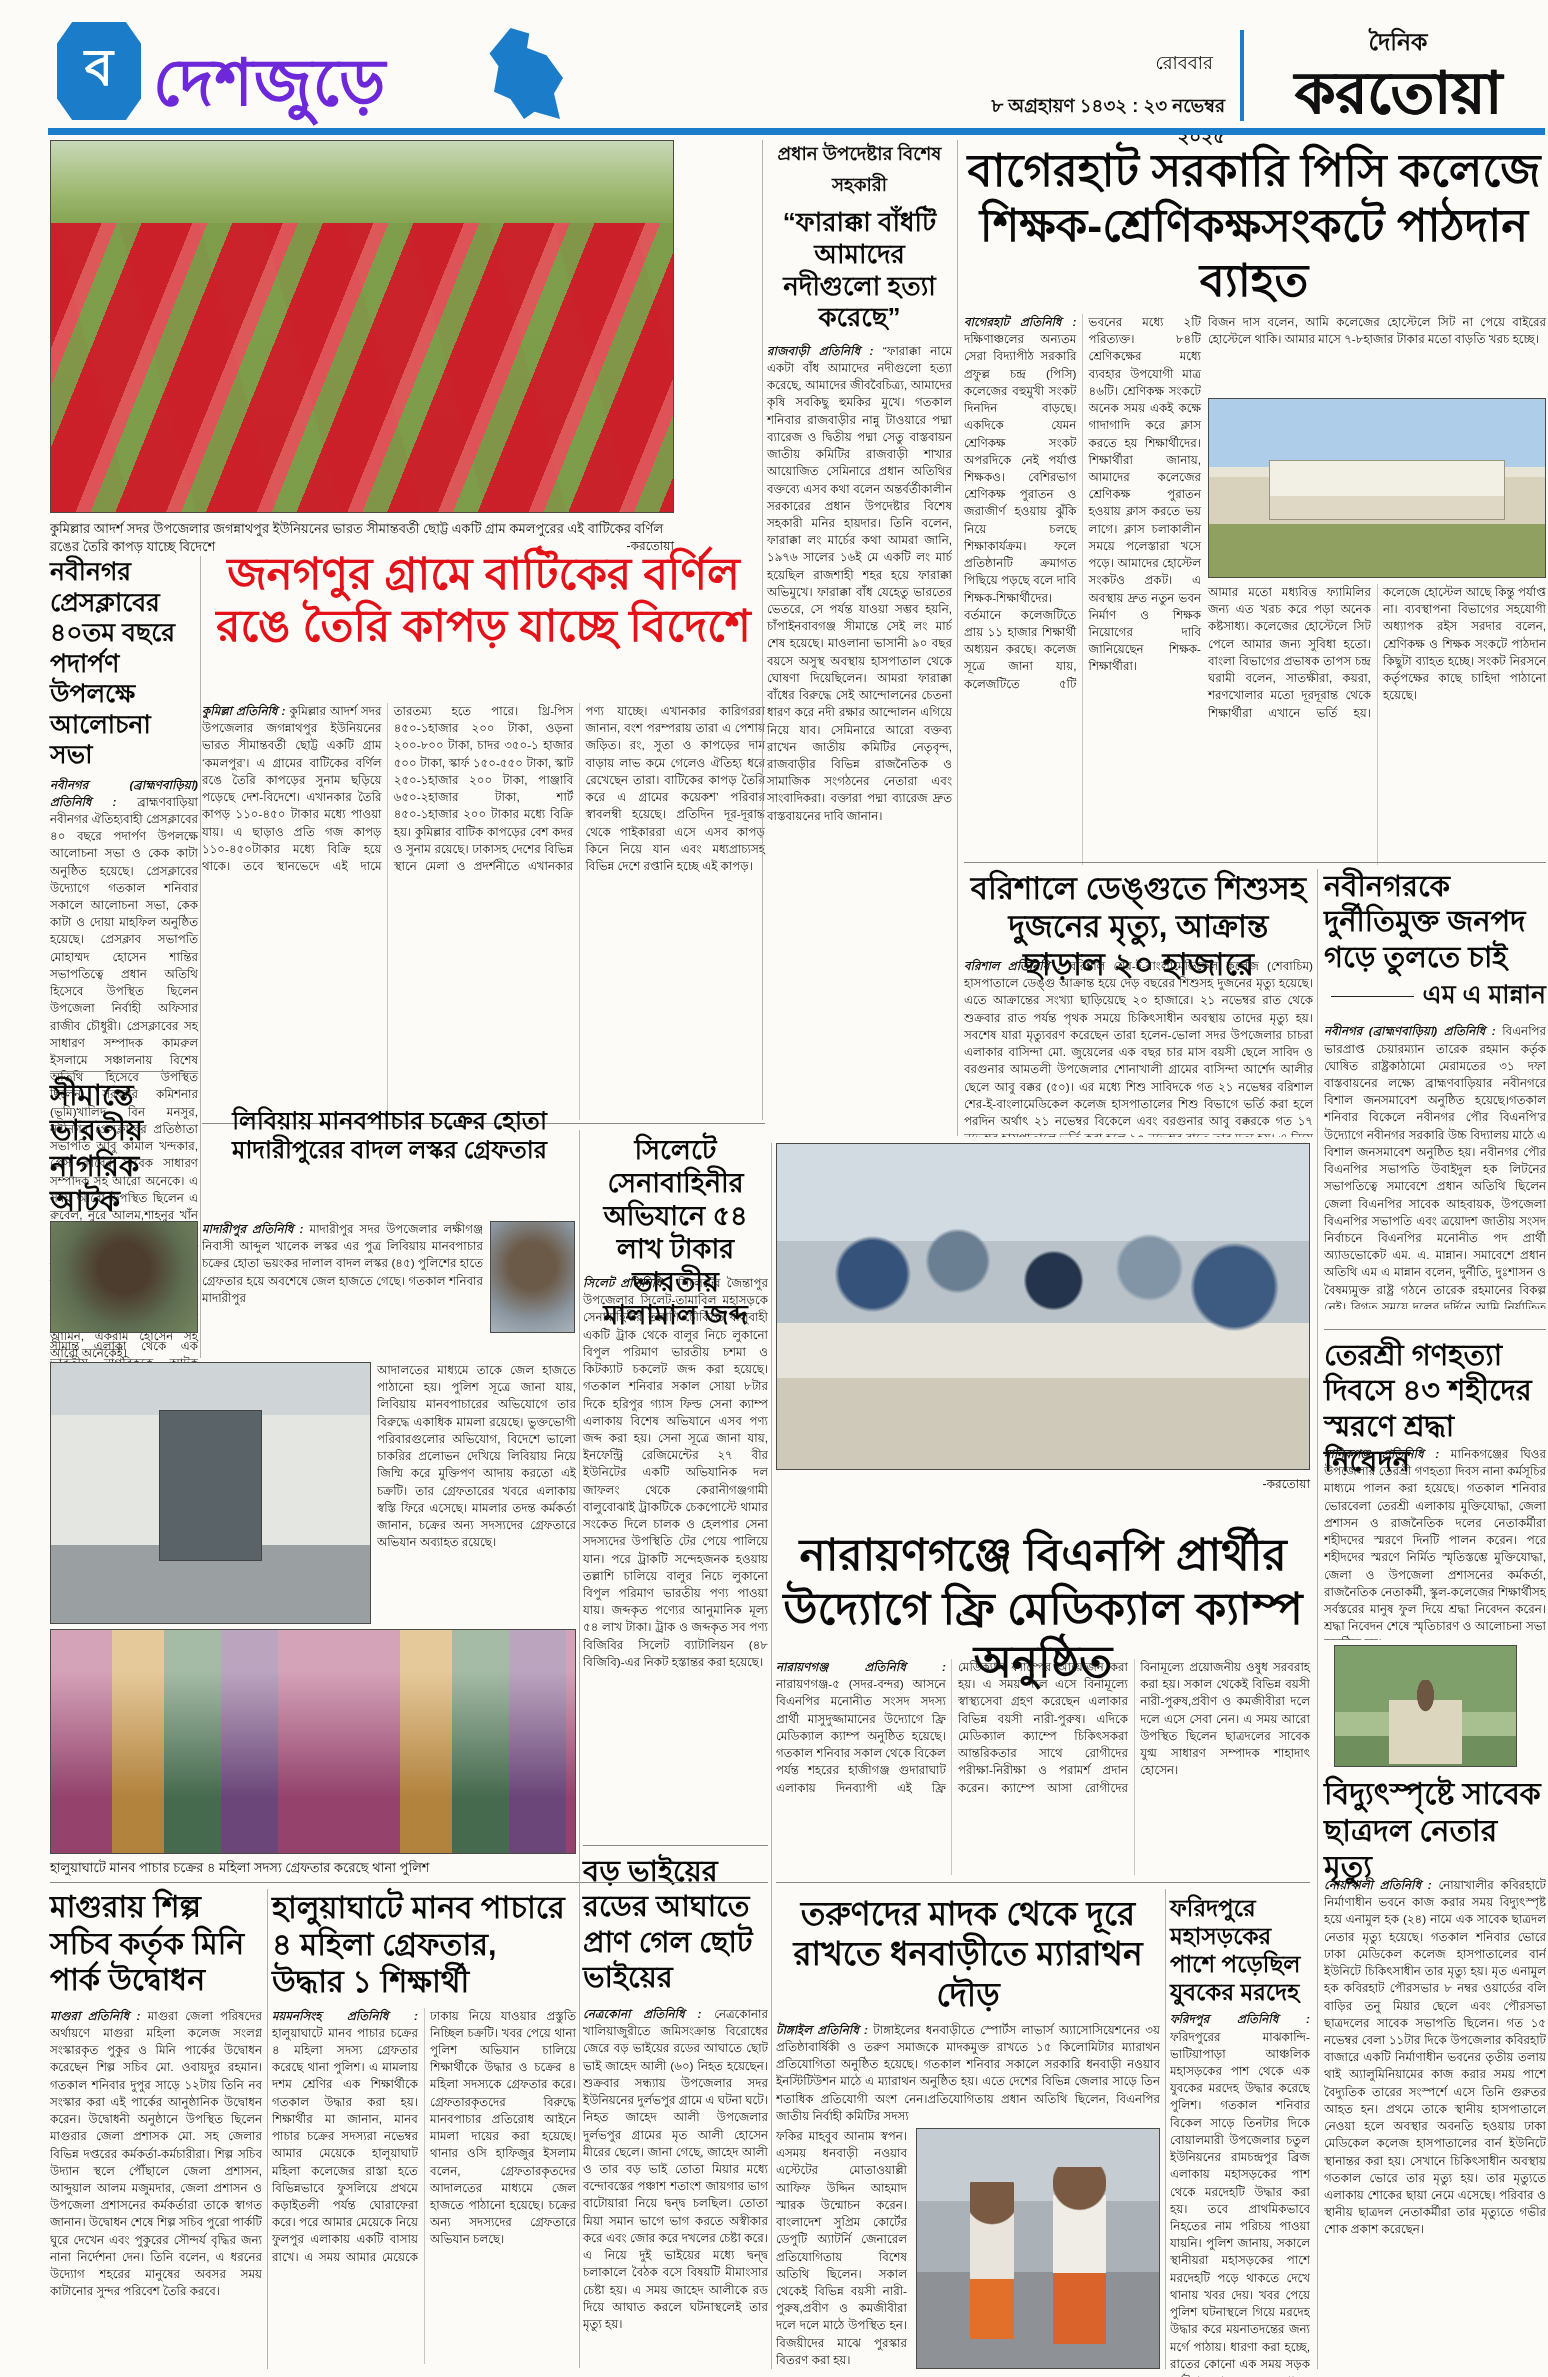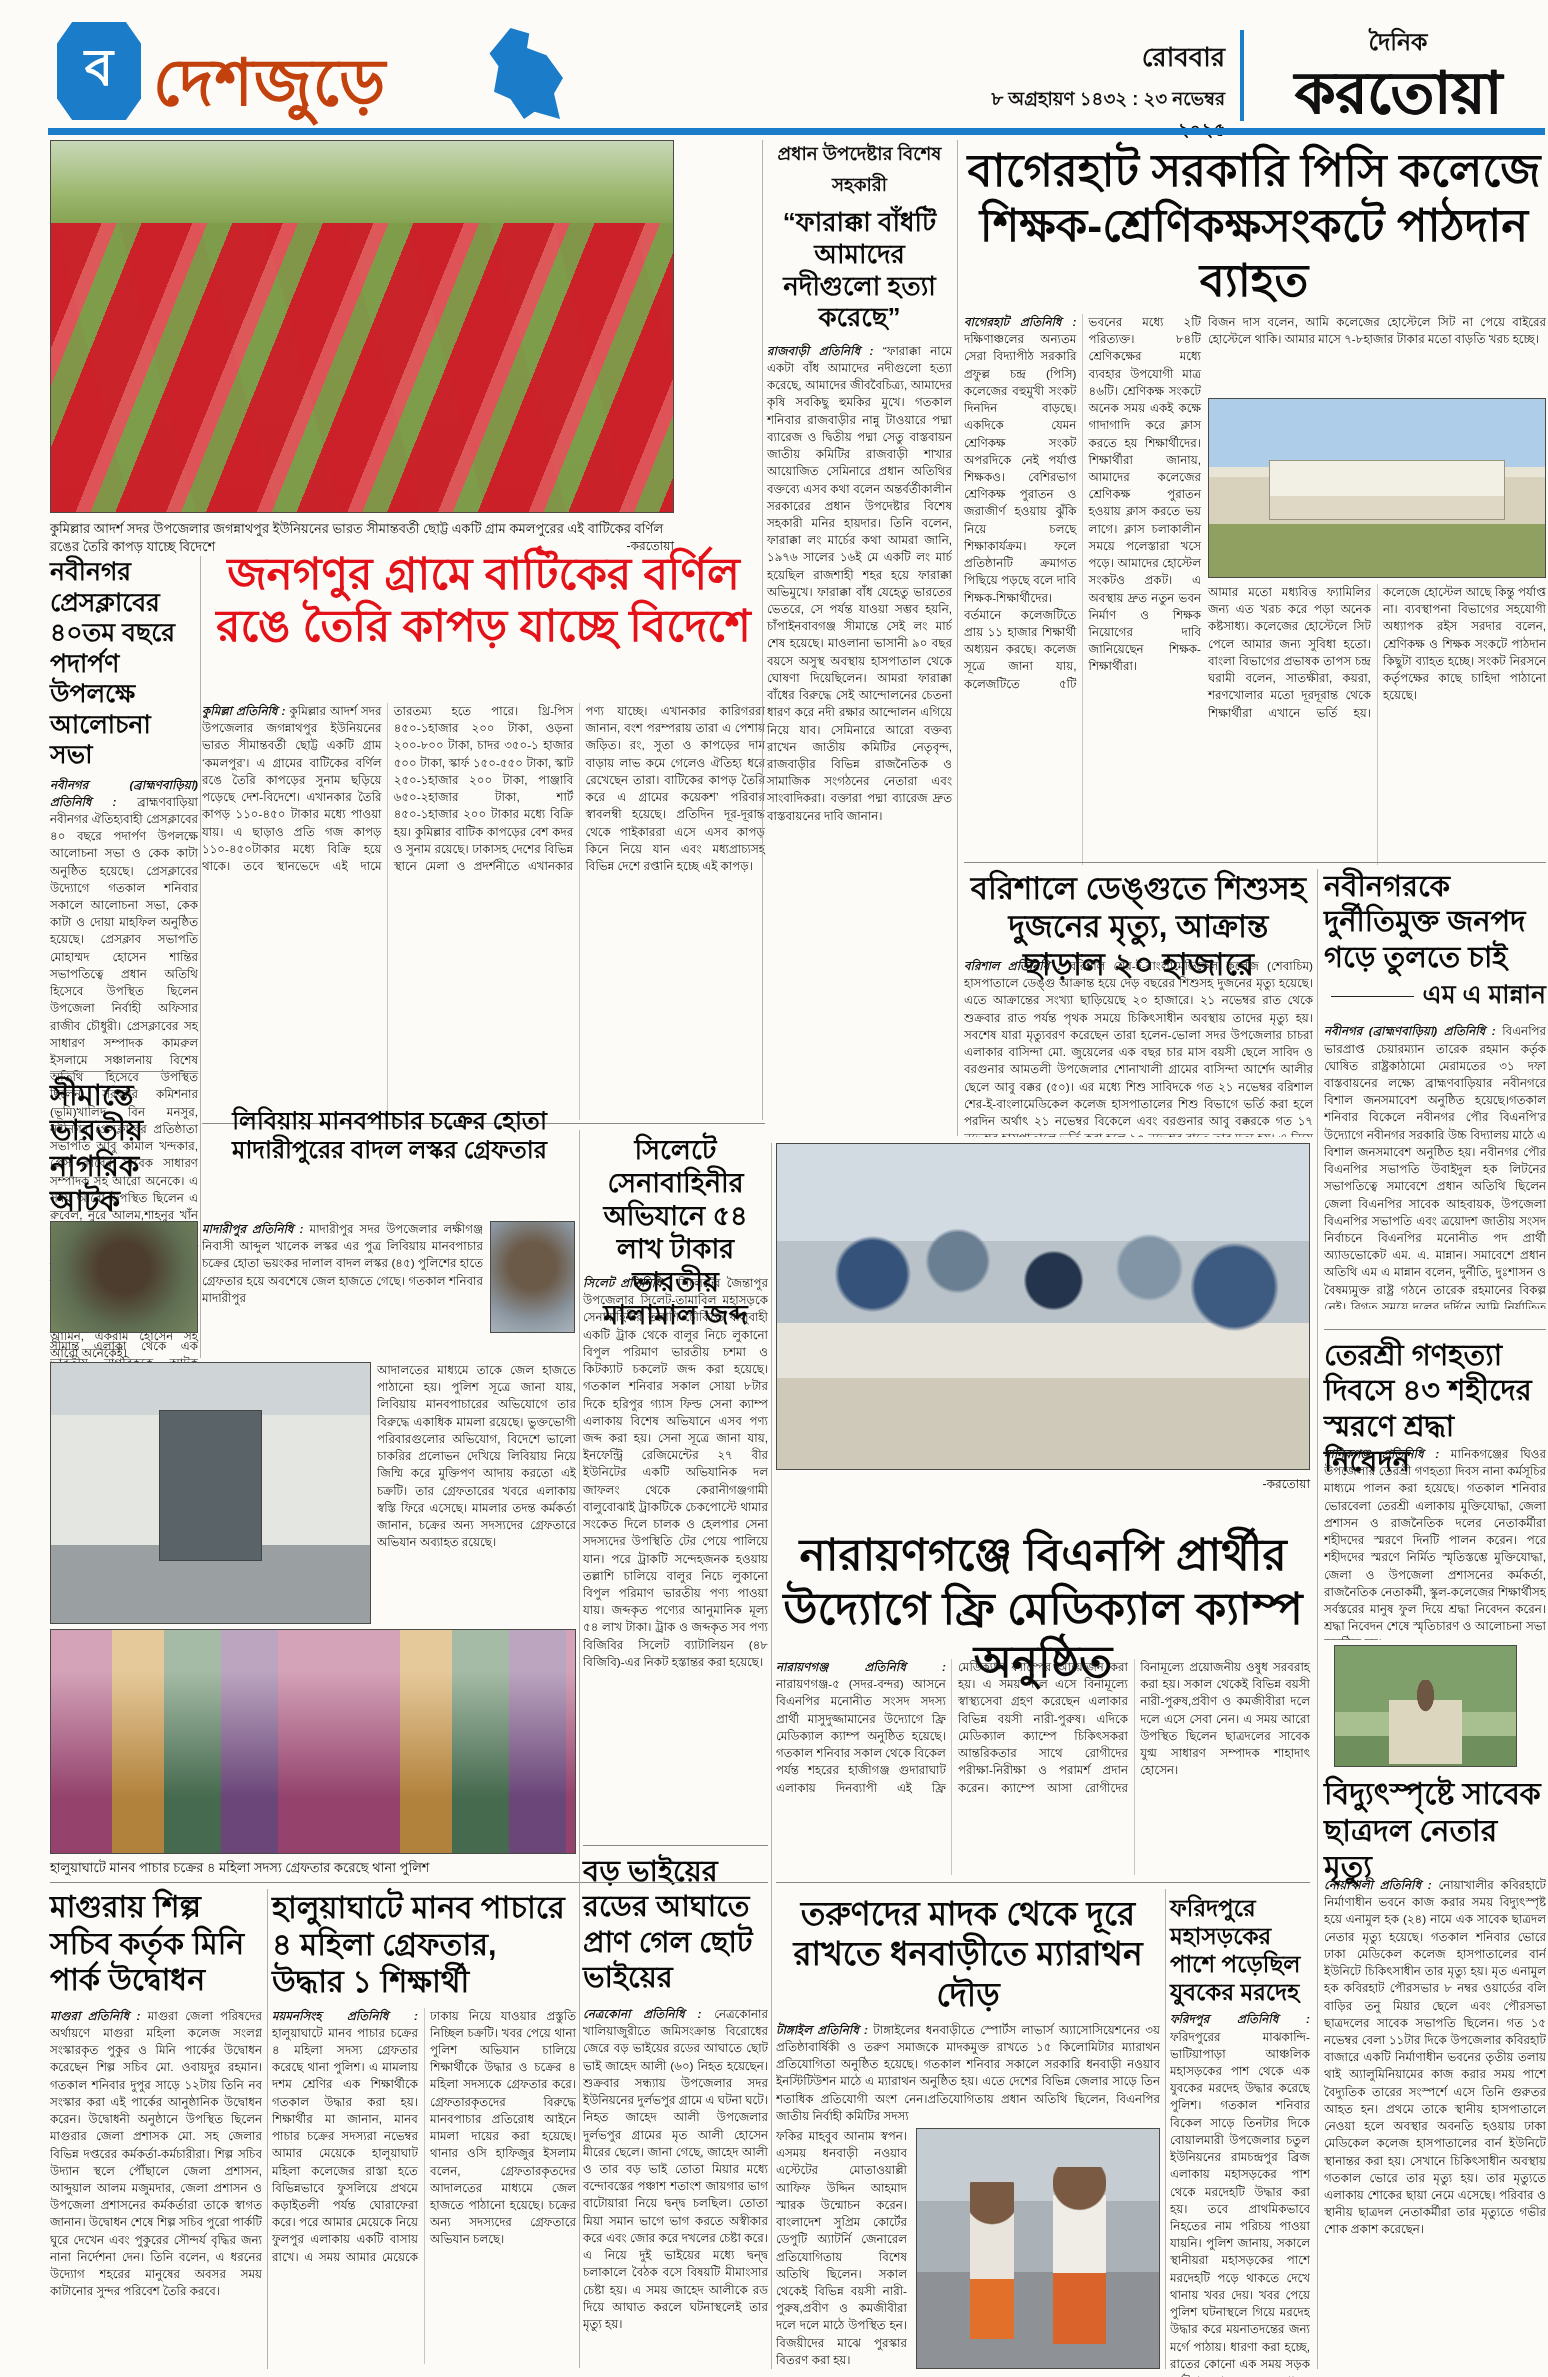--- a/index.html
+++ b/index.html
@@ -49,32 +49,32 @@
   .ph-runners{background:linear-gradient(180deg,#c5ccd2 0 30%,#aab2b8 30% 60%,#8e9297 60% 100%);}
   .ph-runners .r1{position:absolute;left:22%;top:22%;width:18%;height:66%;background:
      radial-gradient(circle at 50% 10%,#7a5a42 0 18%,transparent 19%),
      linear-gradient(180deg,transparent 0 18%,#e8e4dc 18% 62%,#e2702a 62% 100%);}
   .ph-runners .r2{position:absolute;left:56%;top:16%;width:22%;height:74%;background:
      radial-gradient(circle at 50% 9%,#7a5a42 0 16%,transparent 17%),
      linear-gradient(180deg,transparent 0 16%,#f0ede6 16% 60%,#d9632a 60% 100%);}
   .kicker{font-weight:bold;text-align:center;font-size:18.3px;margin:0 0 5.2px;}
   .attr{display:flex;align-items:center;justify-content:flex-end;font-weight:bold;font-size:25px;}
   .attr .dash{flex:1;border-top:1.7px solid #222;margin-right:8.7px;max-width:83px;}
-  .mast-blue{color:#c2410c;}
+  .mast-blue{color:#6d28d9;}
   .logoMark{width:84px;height:98px;background:#1b7dc9;
      clip-path:polygon(18% 0,82% 0,100% 22%,100% 78%,82% 100%,18% 100%,0 78%,0 22%);
      display:flex;align-items:center;justify-content:center;color:#fff;font-weight:bold;font-size:51px;}
   .mapIcon{width:75px;height:91px;background:#1b7dc9;
      clip-path:polygon(30% 0,55% 6%,52% 22%,78% 30%,100% 55%,88% 72%,96% 100%,62% 92%,48% 100%,30% 78%,8% 70%,14% 42%,2% 28%,18% 12%);}
   .sectionTitle{font-size:65px;font-weight:bold;letter-spacing:0.9px;}
   .brandTop{font-size:23.5px;font-weight:bold;text-align:center;margin:0;}
   .brandName{font-size:58px;font-weight:bold;text-align:center;line-height:1.02;margin:0;
      text-shadow:0.9px 0 #000;}
   .dateBox{text-align:right;}
-  .weekday{font-size:26px;font-weight:bold;margin:0;}
+  .weekday{font-size:18px;font-weight:normal;margin:12px;}
   .dateline{font-size:18.3px;font-weight:bold;margin:3.5px 0 0;}
 </style>
 </head>
 <body>
 
 <div id="page">
 
   <div class="abs" style="left:57px;top:22px;">
     <div class="logoMark">
       <span>ব</span>

